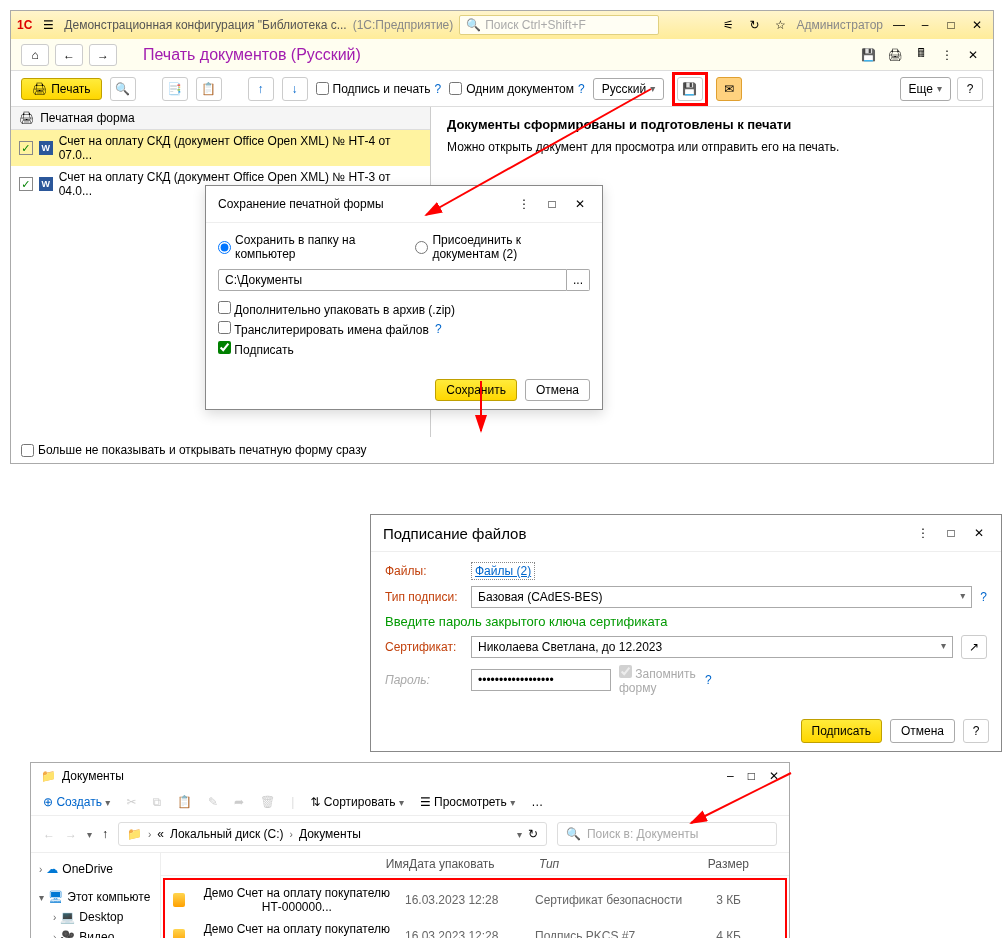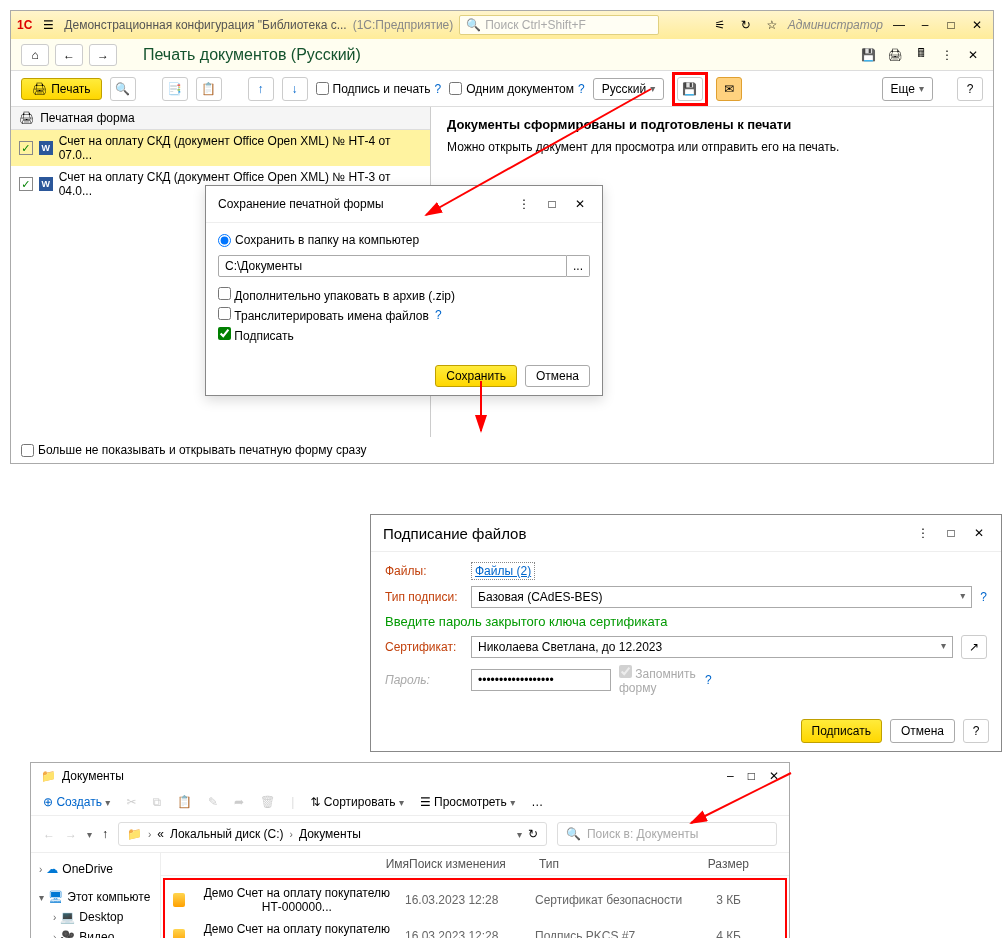--- a/index.html
+++ b/index.html
@@ -6,21 +6,21 @@
 body { background: #fff; padding: 10px; width: 1004px; }
 .window { border: 1px solid #aaa; background: #fff; position: relative; }
 .titlebar { background: linear-gradient(#fff5cc, #ffec99); height: 28px; display: flex; align-items: center; padding: 0 6px; gap: 6px; }
 .titlebar .title { flex: 0 0 auto; color: #555; }
 .titlebar .subtitle { color: #888; }
 .titlebar .search { border: 1px solid #e0d080; border-radius: 2px; padding: 2px 6px; color: #aaa; background: #fffef4; width: 200px; display: flex; align-items: center; gap: 4px; }
 .titlebar-right { margin-left: auto; display: flex; align-items: center; gap: 6px; }
 .icon-btn { width: 20px; height: 20px; display: inline-flex; align-items: center; justify-content: center; cursor: pointer; border-radius: 2px; }
 .toolbar2 { background: #fffef0; height: 32px; display: flex; align-items: center; padding: 0 10px; gap: 6px; border-bottom: 1px solid #ddd; }
 .nav-btn { width: 28px; height: 22px; border: 1px solid #ccc; background: #fff; border-radius: 3px; display: inline-flex; align-items: center; justify-content: center; cursor: pointer; }
-.page-title { font-size: 16px; margin-left: 20px; color: #14532d; }
+.page-title { font-size: 16px; margin-left: 20px; color: #a21caf; }
 .toolbar2-right { margin-left: auto; display: flex; gap: 6px; }
 .toolbar3 { height: 36px; display: flex; align-items: center; padding: 0 10px; gap: 8px; border-bottom: 1px solid #ddd; }
 .btn { border: 1px solid #aaa; background: #fff; padding: 3px 10px; border-radius: 3px; cursor: pointer; display: inline-flex; align-items: center; gap: 4px; }
 .btn-yellow { background: linear-gradient(#ffeb3b, #ffd700); border-color: #c0a000; }
 .btn-icon { width: 26px; height: 24px; border: 1px solid #ccc; background: #fff; border-radius: 3px; display: inline-flex; align-items: center; justify-content: center; cursor: pointer; }
 .checkbox-label { display: inline-flex; align-items: center; gap: 4px; }
 .dropdown { border: 1px solid #aaa; padding: 3px 8px; border-radius: 3px; background: #fff; display: inline-flex; align-items: center; gap: 4px; cursor: pointer; }
 .save-highlight { border: 3px solid red; padding: 2px; }
 .main-split { display: flex; height: 330px; }
 .left-panel { width: 420px; border-right: 1px solid #ccc; }
@@ -63,21 +63,21 @@
 .breadcrumb-box { border: 1px solid #ddd; padding: 4px 8px; flex: 1; display: flex; align-items: center; gap: 6px; border-radius: 3px; }
 .exp-search { border: 1px solid #ddd; padding: 4px 8px; width: 220px; border-radius: 3px; color: #aaa; display: flex; align-items: center; gap: 6px; }
 .exp-body { display: flex; height: 210px; }
 .exp-tree { width: 130px; border-right: 1px solid #eee; padding: 6px 4px; overflow: hidden; }
 .tree-item { padding: 3px 4px; display: flex; align-items: center; gap: 4px; font-size: 11px; white-space: nowrap; }
 .tree-item.sub { padding-left: 18px; }
 .exp-files { flex: 1; position: relative; }
 .file-header { display: flex; padding: 4px 8px; color: #555; border-bottom: 1px solid #eee; font-size: 11px; }
 .file-header .col-name { width: 240px; text-align: right; }
 .file-header .col-date { width: 130px; }
-.file-header .col-type { width: 150px; }
+.file-header .col-type { width: 150px; font-style: italic; }
 .file-header .col-size { width: 60px; text-align: right; }
 .file-list { border: 2px solid red; margin: 2px; padding: 2px; }
 .file-row { display: flex; padding: 4px 6px; align-items: center; font-size: 11px; }
 .file-row .fname { width: 232px; display: flex; align-items: center; gap: 4px; overflow: hidden; text-align: center; }
 .file-row .fdate { width: 130px; color: #666; }
 .file-row .ftype { width: 150px; color: #666; }
 .file-row .fsize { width: 56px; text-align: right; color: #666; }
 .cert-icon { width: 14px; height: 14px; background: linear-gradient(#ffd54f,#ffa000); border-radius: 2px; }
 
 .arrow-red { position: absolute; pointer-events: none; }
@@ -98,21 +98,21 @@
     <span class="title">Демонстрационная конфигурация "Библиотека с...</span>
     <span class="subtitle">(1С:Предприятие)</span>
     <span class="search">
       <span>🔍</span>
       <span>Поиск Ctrl+Shift+F</span>
     </span>
     <div class="titlebar-right">
       <span class="icon-btn">⚟</span>
       <span class="icon-btn">↻</span>
       <span class="icon-btn">☆</span>
-      <span style="color:#888;font-style:italic;">Администратор</span>
+      <span style="color:#888;">Администратор</span>
       <span class="icon-btn">―</span>
       <span class="icon-btn">–</span>
       <span class="icon-btn">□</span>
       <span class="icon-btn">✕</span>
     </div>
   </div>
 
   <div class="toolbar2">
     <span class="nav-btn">⌂</span>
     <span class="nav-btn">←</span>
@@ -147,21 +147,21 @@
         <span class="qmark">?</span>
     </label>
     <span class="dropdown">
         <span>Русский</span> 
         <span class="chevron">▾</span>
       </span>
     <span class="save-highlight">
       <span class="btn-icon" style="color:#06c;">💾</span>
     </span>
     <span class="btn-icon" style="background:#ffd27f;border-color:#e0a030;">✉</span>
-    <div style="margin-left:auto;display:flex;gap:24px;">
+    <div style="margin-left:auto;display:flex;gap:6px;">
       <span class="dropdown">
           <span>Еще</span> 
           <span class="chevron">▾</span>
         </span>
       <span class="btn-icon">?</span>
     </div>
   </div>
 
   <div class="main-split">
     <div class="left-panel">
@@ -200,20 +200,24 @@
         <span class="icon-btn">⋮</span>
         <span class="icon-btn">□</span>
         <span class="icon-btn">✕</span>
       </div>
     </div>
     <div class="dialog-body">
       <div class="radio-row">
         <label class="radio-opt">
             <input type="radio" name="sd" checked="" style=""> 
             <span>Сохранить в папку на компьютер</span>
+          </label>
+        <label class="radio-opt">
+            <input type="radio" name="sd" style=""> 
+            <span>Присоединить к документам (2)</span>
           </label>
       </div>
       <div class="path-input">
         <input value="C:\Документы" style="">
         <button>...</button>
       </div>
       <div class="check-row">
           <label><input type="checkbox" style=""> <span>Дополнительно упаковать в архив (.zip)</span></label>
         </div>
       <div class="check-row">
@@ -348,21 +352,21 @@
       <div class="tree-item sub">
           <span class="chevron">›</span> 
           <span style="color:#0078d4;">🎥</span> 
           <span>Видео</span>
         </div>
 
     </div>
     <div class="exp-files">
       <div class="file-header">
         <div class="col-name">Имя</div>
-        <div class="col-date">Поиск изменения</div>
+        <div class="col-date">Дата упаковать</div>
         <div class="col-type">Тип</div>
         <div class="col-size">Размер</div>
       </div>
       <div class="file-list" id="file-rows">
           <div class="file-row">
             <div class="fname">
               <span class="cert-icon"></span> 
               <span>Демо  Счет на оплату покупателю НТ-000000...</span>
             </div>
             <div class="fdate">16.03.2023 12:28</div>

